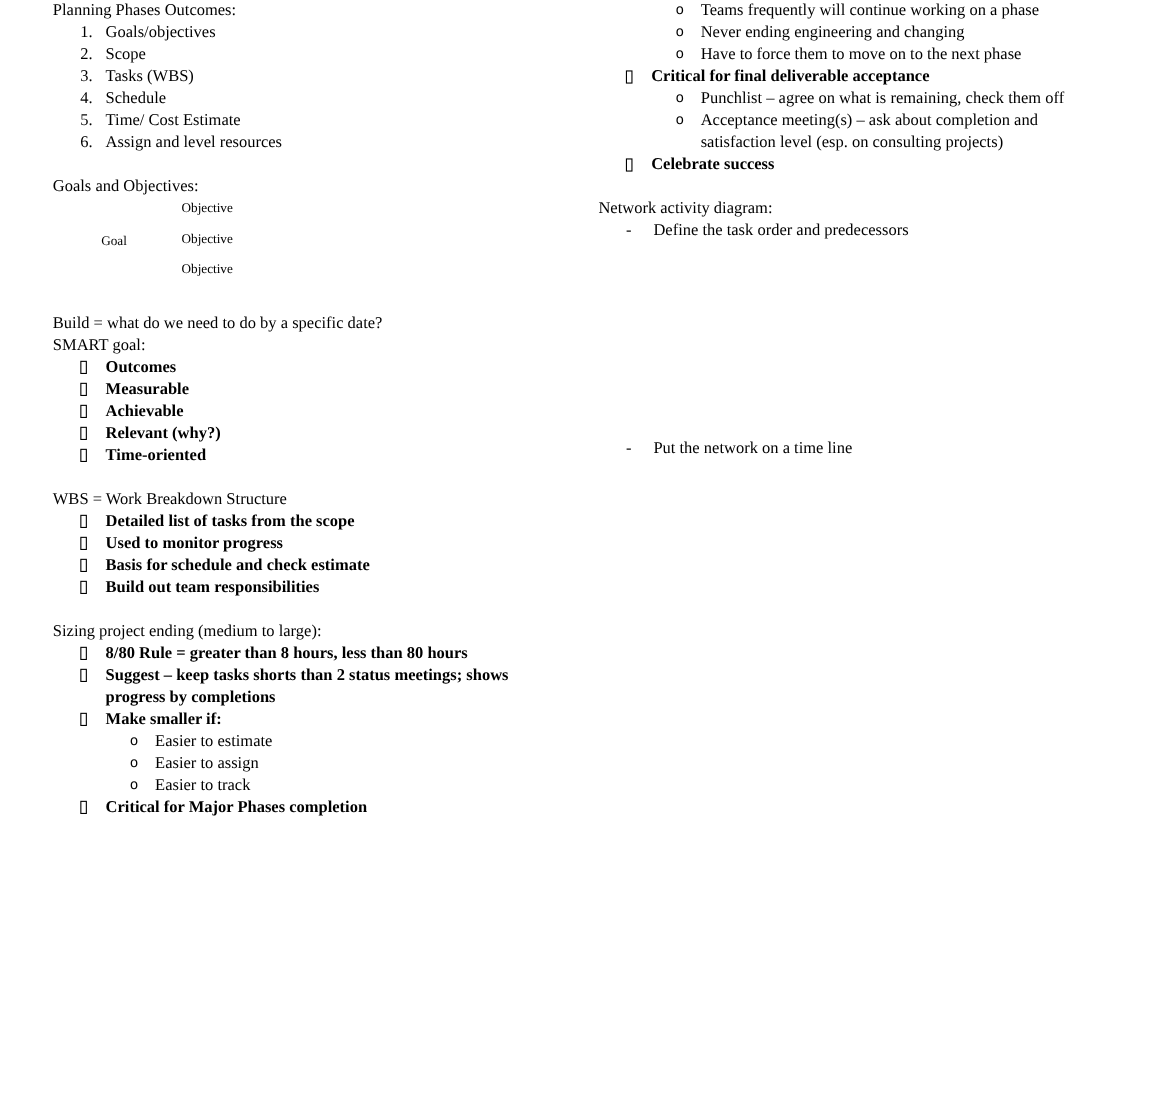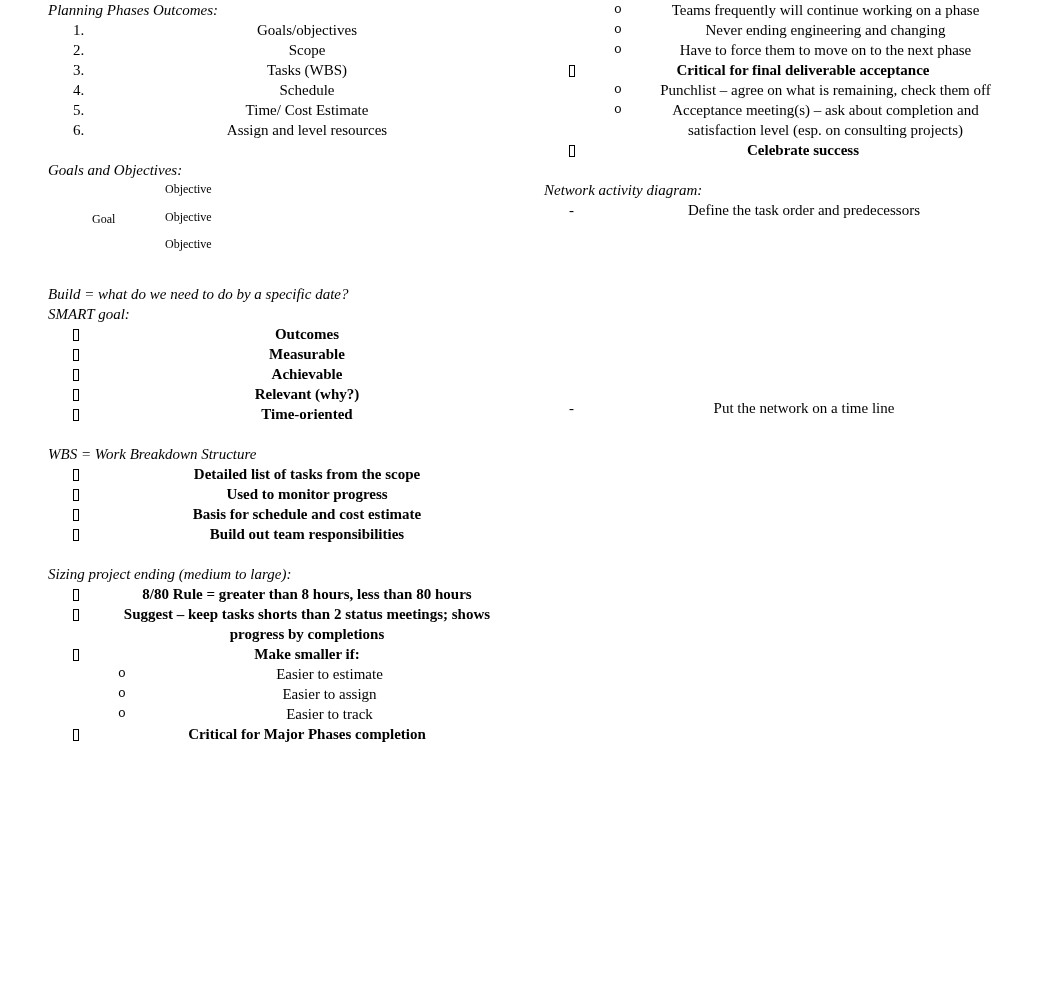--- a/index.html
+++ b/index.html
@@ -31,37 +31,36 @@
   }
   .col-left  { left: 48px;  width: 470px; }
   .col-right { left: 544px; width: 470px; }
 
   .heading {
     margin: 0;
     font-size: 15px;
     line-height: 20px;
     font-weight: normal;
     white-space: nowrap;
-    font-style: italic;
   }
 
   
   ul, ol { margin: 0; padding: 0; list-style: none; }
 
   
   .row {
     display: flex;
     align-items: flex-start;
     line-height: 20px;
   }
   .marker {
     flex: 0 0 auto;
     text-align: left;
   }
-  .txt { flex: 1 1 auto; text-align: center; }
+  .txt { flex: 1 1 auto; }
 
   
   .lvl-num .row { margin-left: 25px; }
   .lvl-num .marker { width: 23px; }
 
   
   .lvl-1 .row { margin-left: 25px; font-weight: bold; }
   .lvl-1 .marker { width: 23px; }
 
   
@@ -195,21 +194,21 @@
       <li class="row">
         <span class="marker"><span class="tofu"></span></span>
         <span class="txt">Detailed list of tasks from the scope</span>
       </li>
       <li class="row">
         <span class="marker"><span class="tofu"></span></span>
         <span class="txt">Used to monitor progress</span>
       </li>
       <li class="row">
         <span class="marker"><span class="tofu"></span></span>
-        <span class="txt">Basis for schedule and cost estimate</span>
+        <span class="txt">Basis for schedule and check estimate</span>
       </li>
       <li class="row">
         <span class="marker"><span class="tofu"></span></span>
         <span class="txt">Build out team responsibilities</span>
       </li>
     </ul>
 
     <div class="blank"></div>
 
     <p class="heading">Sizing project ending (medium to large):</p>

